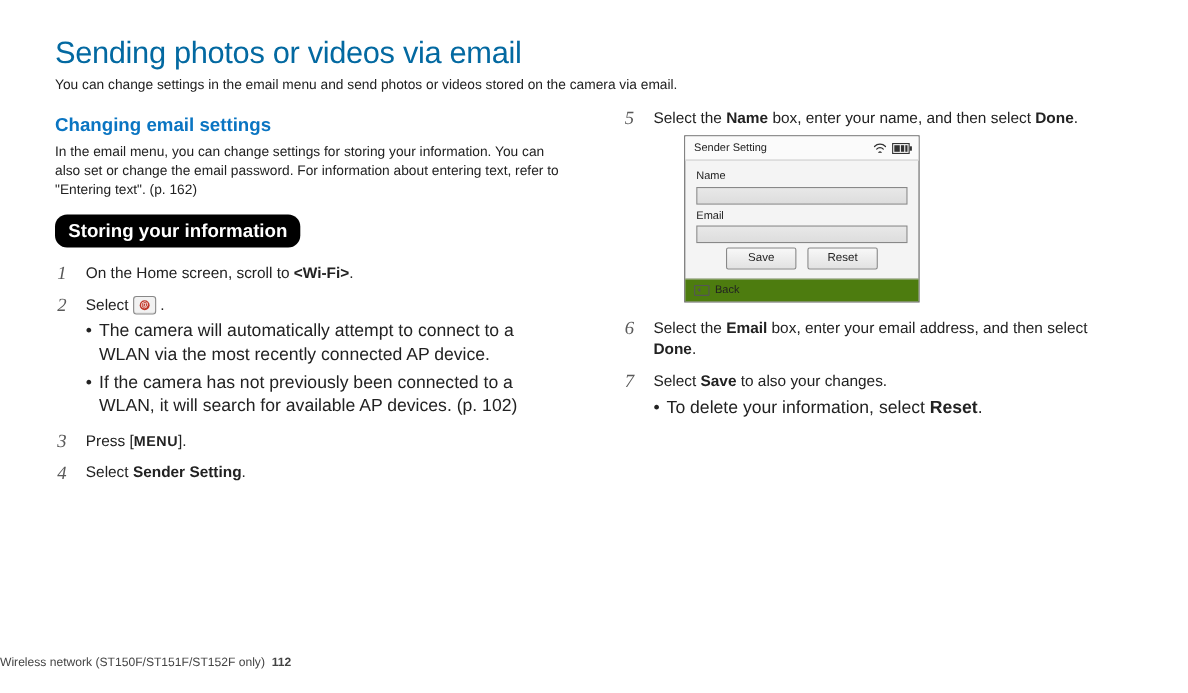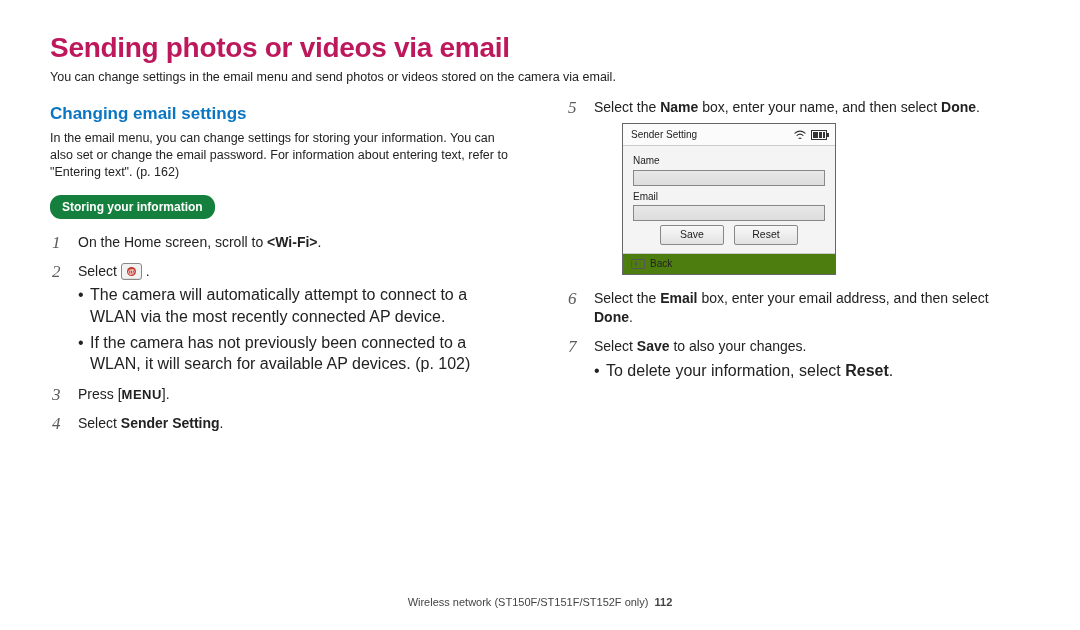--- a/index.html
+++ b/index.html
@@ -13,22 +13,22 @@
     position: relative;
   }
   .page {
     padding: 32px 50px 0 50px;
     box-sizing: border-box;
     width: 1080px;
     height: 630px;
     position: relative;
   }
   .title {
-    color: #be185d;
-    font-weight: 700;
+    color: #0369a1;
+    font-weight: 400;
     font-size: 28px;
     margin: 0 0 6px 0;
     letter-spacing: -0.3px;
   }
   .intro {
     font-size: 12.5px;
     margin: 0 0 14px 0;
   }
   .columns {
     display: flex;
@@ -43,23 +43,23 @@
     font-size: 17px;
     margin: 6px 0 6px 0;
   }
   .subintro {
     font-size: 12.5px;
     margin: 0 0 14px 0;
     line-height: 1.35;
   }
   .pill {
     display: inline-block;
-    background: #15803d;
+    background: #000000;
     color: #fff;
-    font-size: 12px;
+    font-size: 17px;
     font-weight: 600;
     padding: 5px 12px;
     border-radius: 11px;
     margin-bottom: 14px;
   }
   ol.steps {
     list-style: none;
     padding: 0;
     margin: 0;
     counter-reset: step;
@@ -236,21 +236,20 @@
     left:2px; top:1px;
     width:3px; height:5px;
     background:#555;
     clip-path: polygon(0 50%,100% 0,100% 100%);
   }
   .footer {
     position: absolute;
     bottom: 22px;
     left: 0;
     width: 1080px;
-    text-align: center;
     font-size: 11px;
     color: #444;
   }
   .footer .pnum { font-weight: 700; }
 </style>
 </head>
 <body>
 
 <div class="page">
   <h1 class="title">Sending photos or videos via email</h1>

